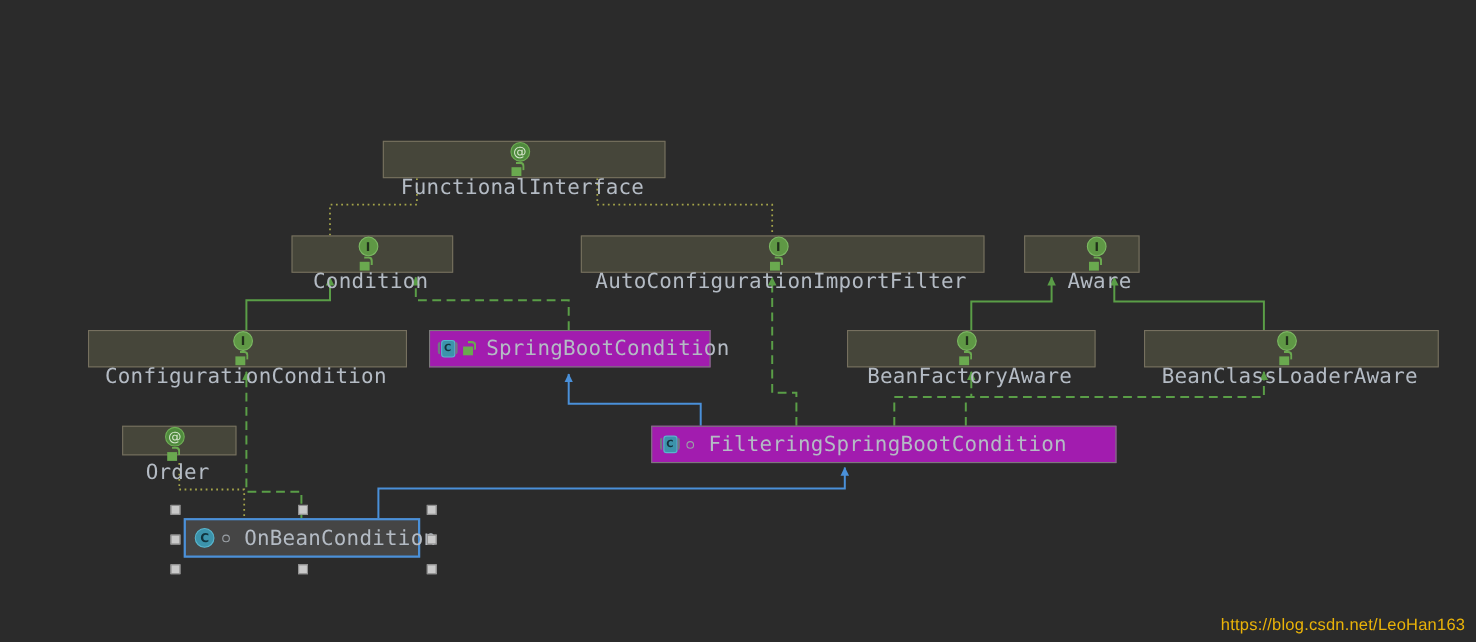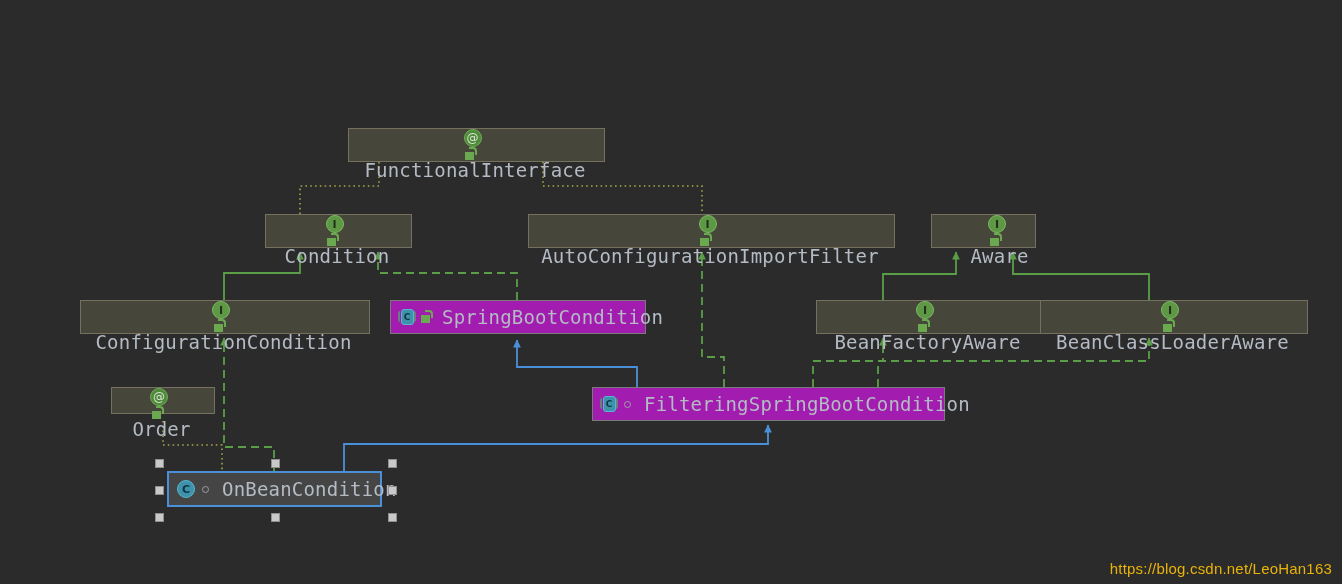--- a/index.html
+++ b/index.html
@@ -275,21 +275,21 @@
       <div class="node kind-abstract" style="left: 390px; top: 300px; width: 256px; height: 34px;">
         <span class="type-icon ico-abstract">
           <span class="ab-body"></span>
         </span>
         <span class="vis-icon vis-public">
           <span class="lock-shackle"></span>
           <span class="lock-body"></span>
         </span>
         <span class="node-label">SpringBootCondition</span>
       </div>
-      <div class="node kind-interface" style="left: 770px; top: 300px; width: 226px; height: 34px; margin-left: 46px;">
+      <div class="node kind-interface" style="left: 770px; top: 300px; width: 226px; height: 34px;">
         <span class="type-icon ico-interface"></span>
         <span class="vis-icon vis-public">
           <span class="lock-shackle"></span>
           <span class="lock-body"></span>
         </span>
         <span class="node-label">BeanFactoryAware</span>
       </div>
       <div class="node kind-interface" style="left: 1016px; top: 300px; width: 268px; height: 34px; margin-left: 24px;">
         <span class="type-icon ico-interface"></span>
         <span class="vis-icon vis-public">
@@ -299,21 +299,21 @@
         <span class="node-label">BeanClassLoaderAware</span>
       </div>
       <div class="node kind-annotation" style="left: 111px; top: 387px; width: 104px; height: 27px;">
         <span class="type-icon ico-annotation"></span>
         <span class="vis-icon vis-public">
           <span class="lock-shackle"></span>
           <span class="lock-body"></span>
         </span>
         <span class="node-label">Order</span>
       </div>
-      <div class="node kind-abstract" style="left: 592px; top: 387px; width: 353px; height: 34px;">
+      <div class="node kind-abstract" style="left: 592px; top: 387px; width: 423px; height: 34px;">
         <span class="type-icon ico-abstract">
           <span class="ab-body"></span>
         </span>
         <span class="vis-icon vis-package">
           <span class="pkg-dot"></span>
         </span>
         <span class="node-label">FilteringSpringBootCondition</span>
       </div>
       <div class="node kind-class selected" style="left: 167px; top: 471px; width: 215px; height: 36px;">
         <span class="type-icon ico-class"></span>

